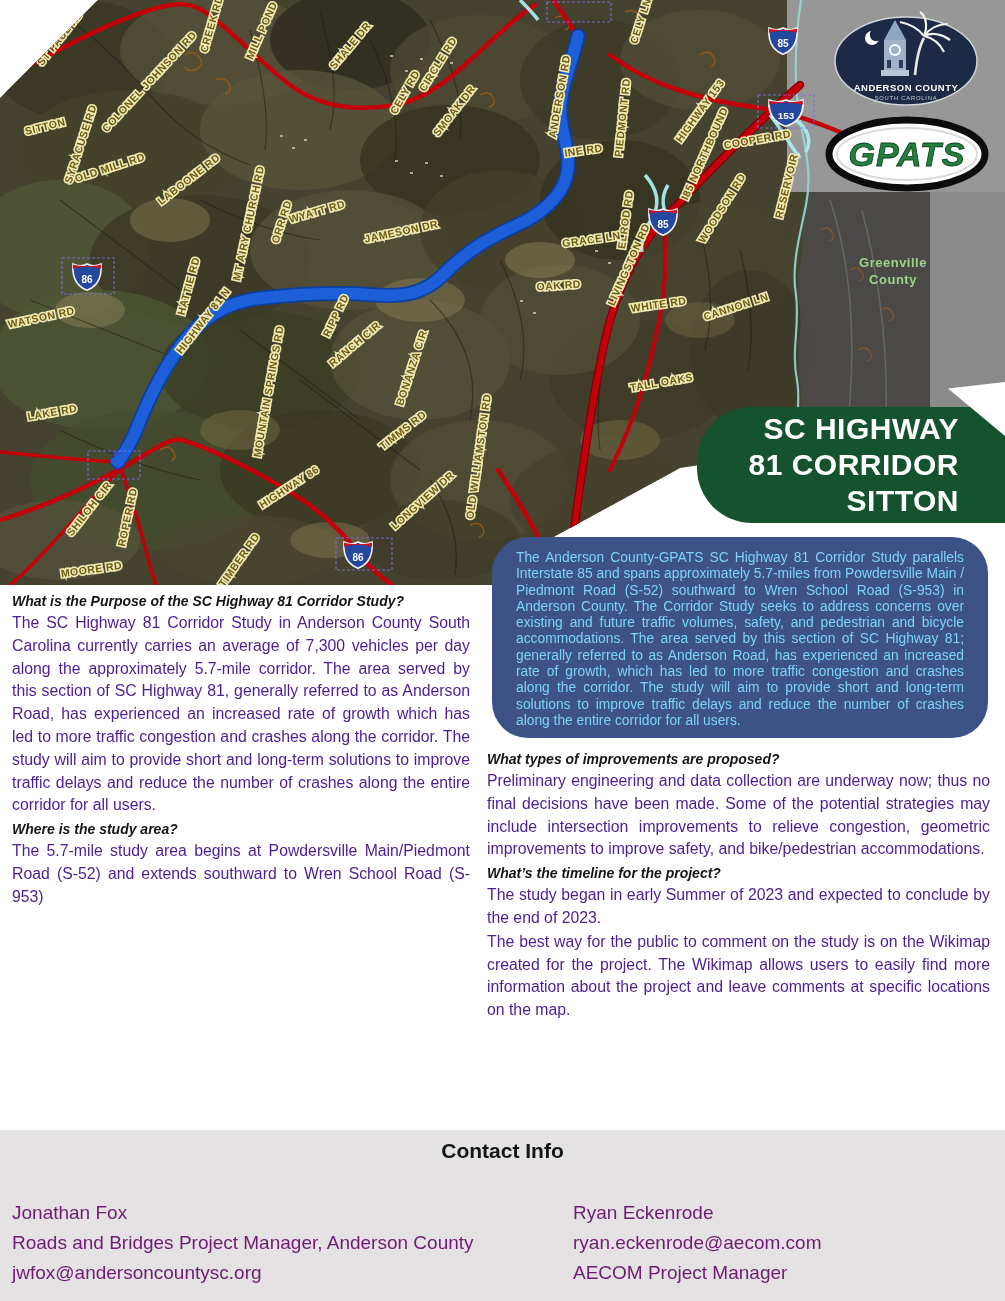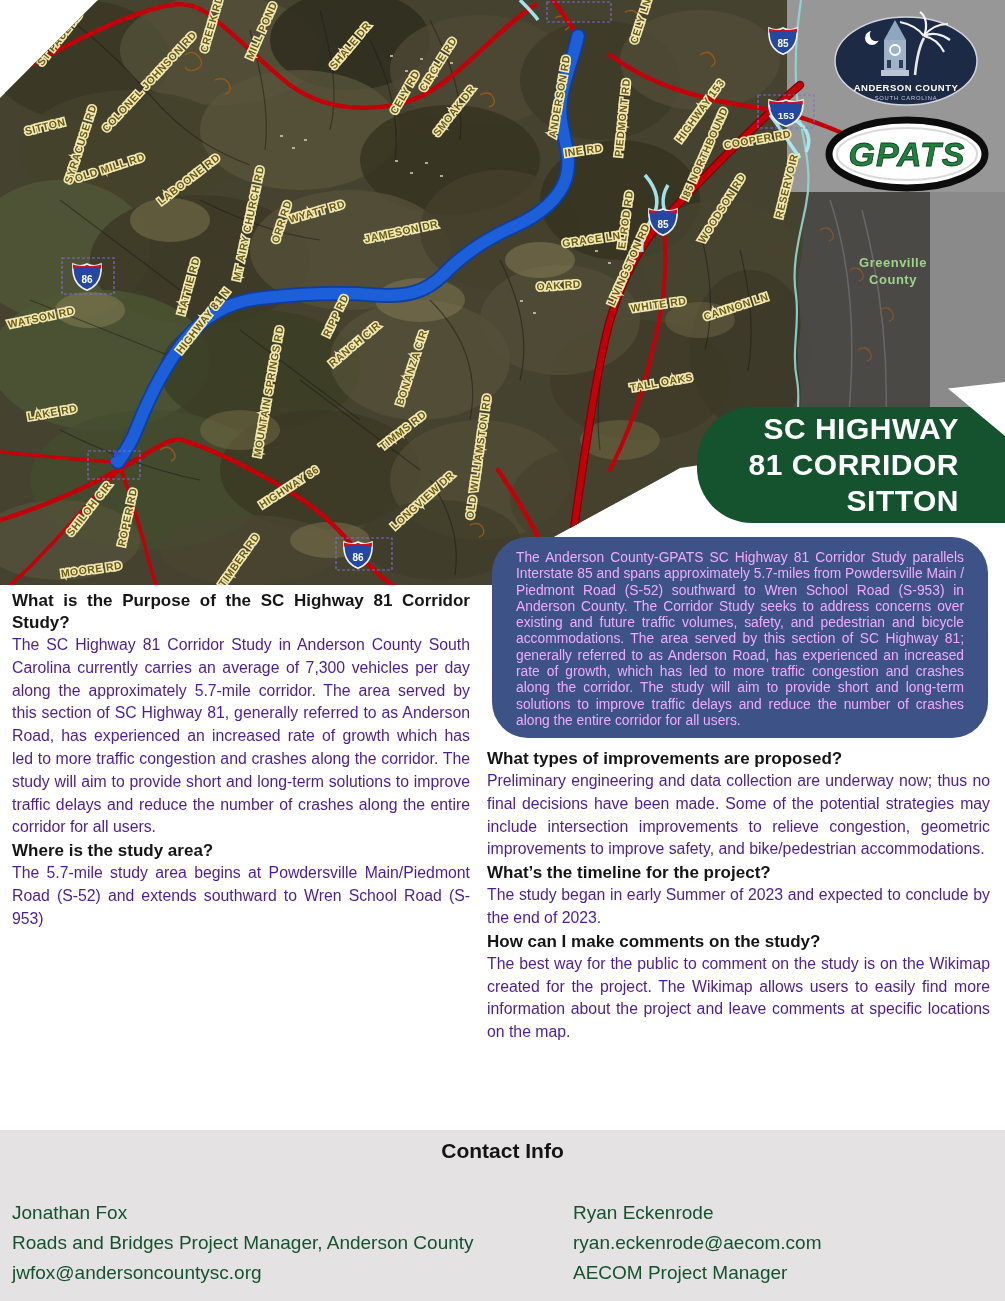--- a/index.html
+++ b/index.html
@@ -13,32 +13,32 @@
              border-radius:55px 0 0 55px;z-index:3;color:#ffffff;
              display:flex;flex-direction:column;justify-content:center;
              text-align:right;padding-right:46px;box-sizing:border-box;}
   #title-box .t-line{font-size:30px;font-weight:bold;line-height:36px;letter-spacing:.5px;}
   #corner-wedge{left:948px;top:382px;width:57px;height:54px;background:#ffffff;
                 clip-path:polygon(0 12%,100% 0,100% 100%);z-index:4;}
   
   #intro-box{left:492px;top:537px;width:496px;height:201px;background:#3d5286;
              border-radius:36px;z-index:5;box-sizing:border-box;
              padding:13px 24px 0 24px;overflow:hidden;}
-  #intro-box .txt{color:#f0abfc;font-size:13.8px;line-height:16.3px;text-align:justify;}
+  #intro-box .txt{color:#7dd3fc;font-size:13.8px;line-height:16.3px;text-align:justify;}
   
   .qa-col{z-index:2;}
   #qa-left{left:12px;top:590px;width:458px;}
   #qa-right{left:487px;top:748px;width:503px;}
-  .q{font-size:17px;font-weight:bold;color:#151515;line-height:22px;text-align:justify;margin:0;}
+  .q{font-size:14px;font-weight:bold;color:#151515;line-height:22px;text-align:justify;margin:0;font-style:italic;}
   .a{font-size:15.8px;color:#4c1d95;line-height:22.8px;text-align:justify;margin:0 0 1px 0;}
   
   #contact-bar{left:0;top:1130px;width:1005px;height:218px;background:#e4e2e2;z-index:2;}
   #contact-title{position:absolute;left:0;top:9px;width:100%;text-align:center;
                  font-size:21px;font-weight:bold;color:#141414;}
-  .contact-col{position:absolute;top:68px;font-size:19px;color:#14532d;line-height:30px;}
+  .contact-col{position:absolute;top:68px;font-size:19px;color:#701a75;line-height:30px;}
   #contact-left{left:12px;}
   #contact-right{left:573px;}
   
   text{font-family:"Liberation Sans",sans-serif;}
   .road-label{font-size:10.5px;font-weight:bold;fill:#6b5a14;stroke:#f1e9b4;
               stroke-width:3.2px;paint-order:stroke;letter-spacing:.5px;}
   .county-label{font-size:13px;font-weight:bold;fill:#9fd38b;letter-spacing:.5px;}
 </style>
 </head>
 <body>
@@ -336,21 +336,20 @@
     <div class="q">What is the Purpose of the SC Highway 81 Corridor Study?</div>
     <div class="a">The SC Highway 81 Corridor Study in Anderson County South Carolina currently carries an average of 7,300 vehicles per day along the approximately 5.7-mile corridor.  The area served by this section of SC Highway 81, generally referred to as Anderson Road, has experienced an increased rate of growth which has led to more traffic congestion and crashes along the corridor.  The study will aim to provide short and long-term solutions to improve traffic delays and reduce the number of crashes along the entire corridor for all users.</div>
     <div class="q">Where is the study area?</div>
     <div class="a">The 5.7-mile study area begins at Powdersville Main/Piedmont Road (S-52) and extends southward to Wren School Road (S-953)</div>
   </div>
 <div id="qa-right" class="abs qa-col">
     <div class="q">What types of improvements are proposed?</div>
     <div class="a">Preliminary engineering and data collection are underway now; thus no final decisions have been made.  Some of the potential strategies may include intersection improvements to relieve congestion, geometric improvements to improve safety, and bike/pedestrian accommodations.</div>
     <div class="q">What’s the timeline for the project?</div>
     <div class="a">The study began in early Summer of 2023 and expected to conclude by the end of 2023.</div>
-    <div class="q">How can I make comments on the study?</div>
     <div class="a">The best way for the public to comment on the study is on the Wikimap created for the project. The Wikimap allows users to easily find more information about the project and leave comments at specific locations on the map.</div>
   </div>
 
 <div id="contact-bar" class="abs">
   <div id="contact-title">Contact Info</div>
   <div id="contact-left" class="contact-col">
     <div>Jonathan Fox</div>
     <div>Roads and Bridges Project Manager, Anderson County</div>
     <div>jwfox@andersoncountysc.org</div>
   </div>

